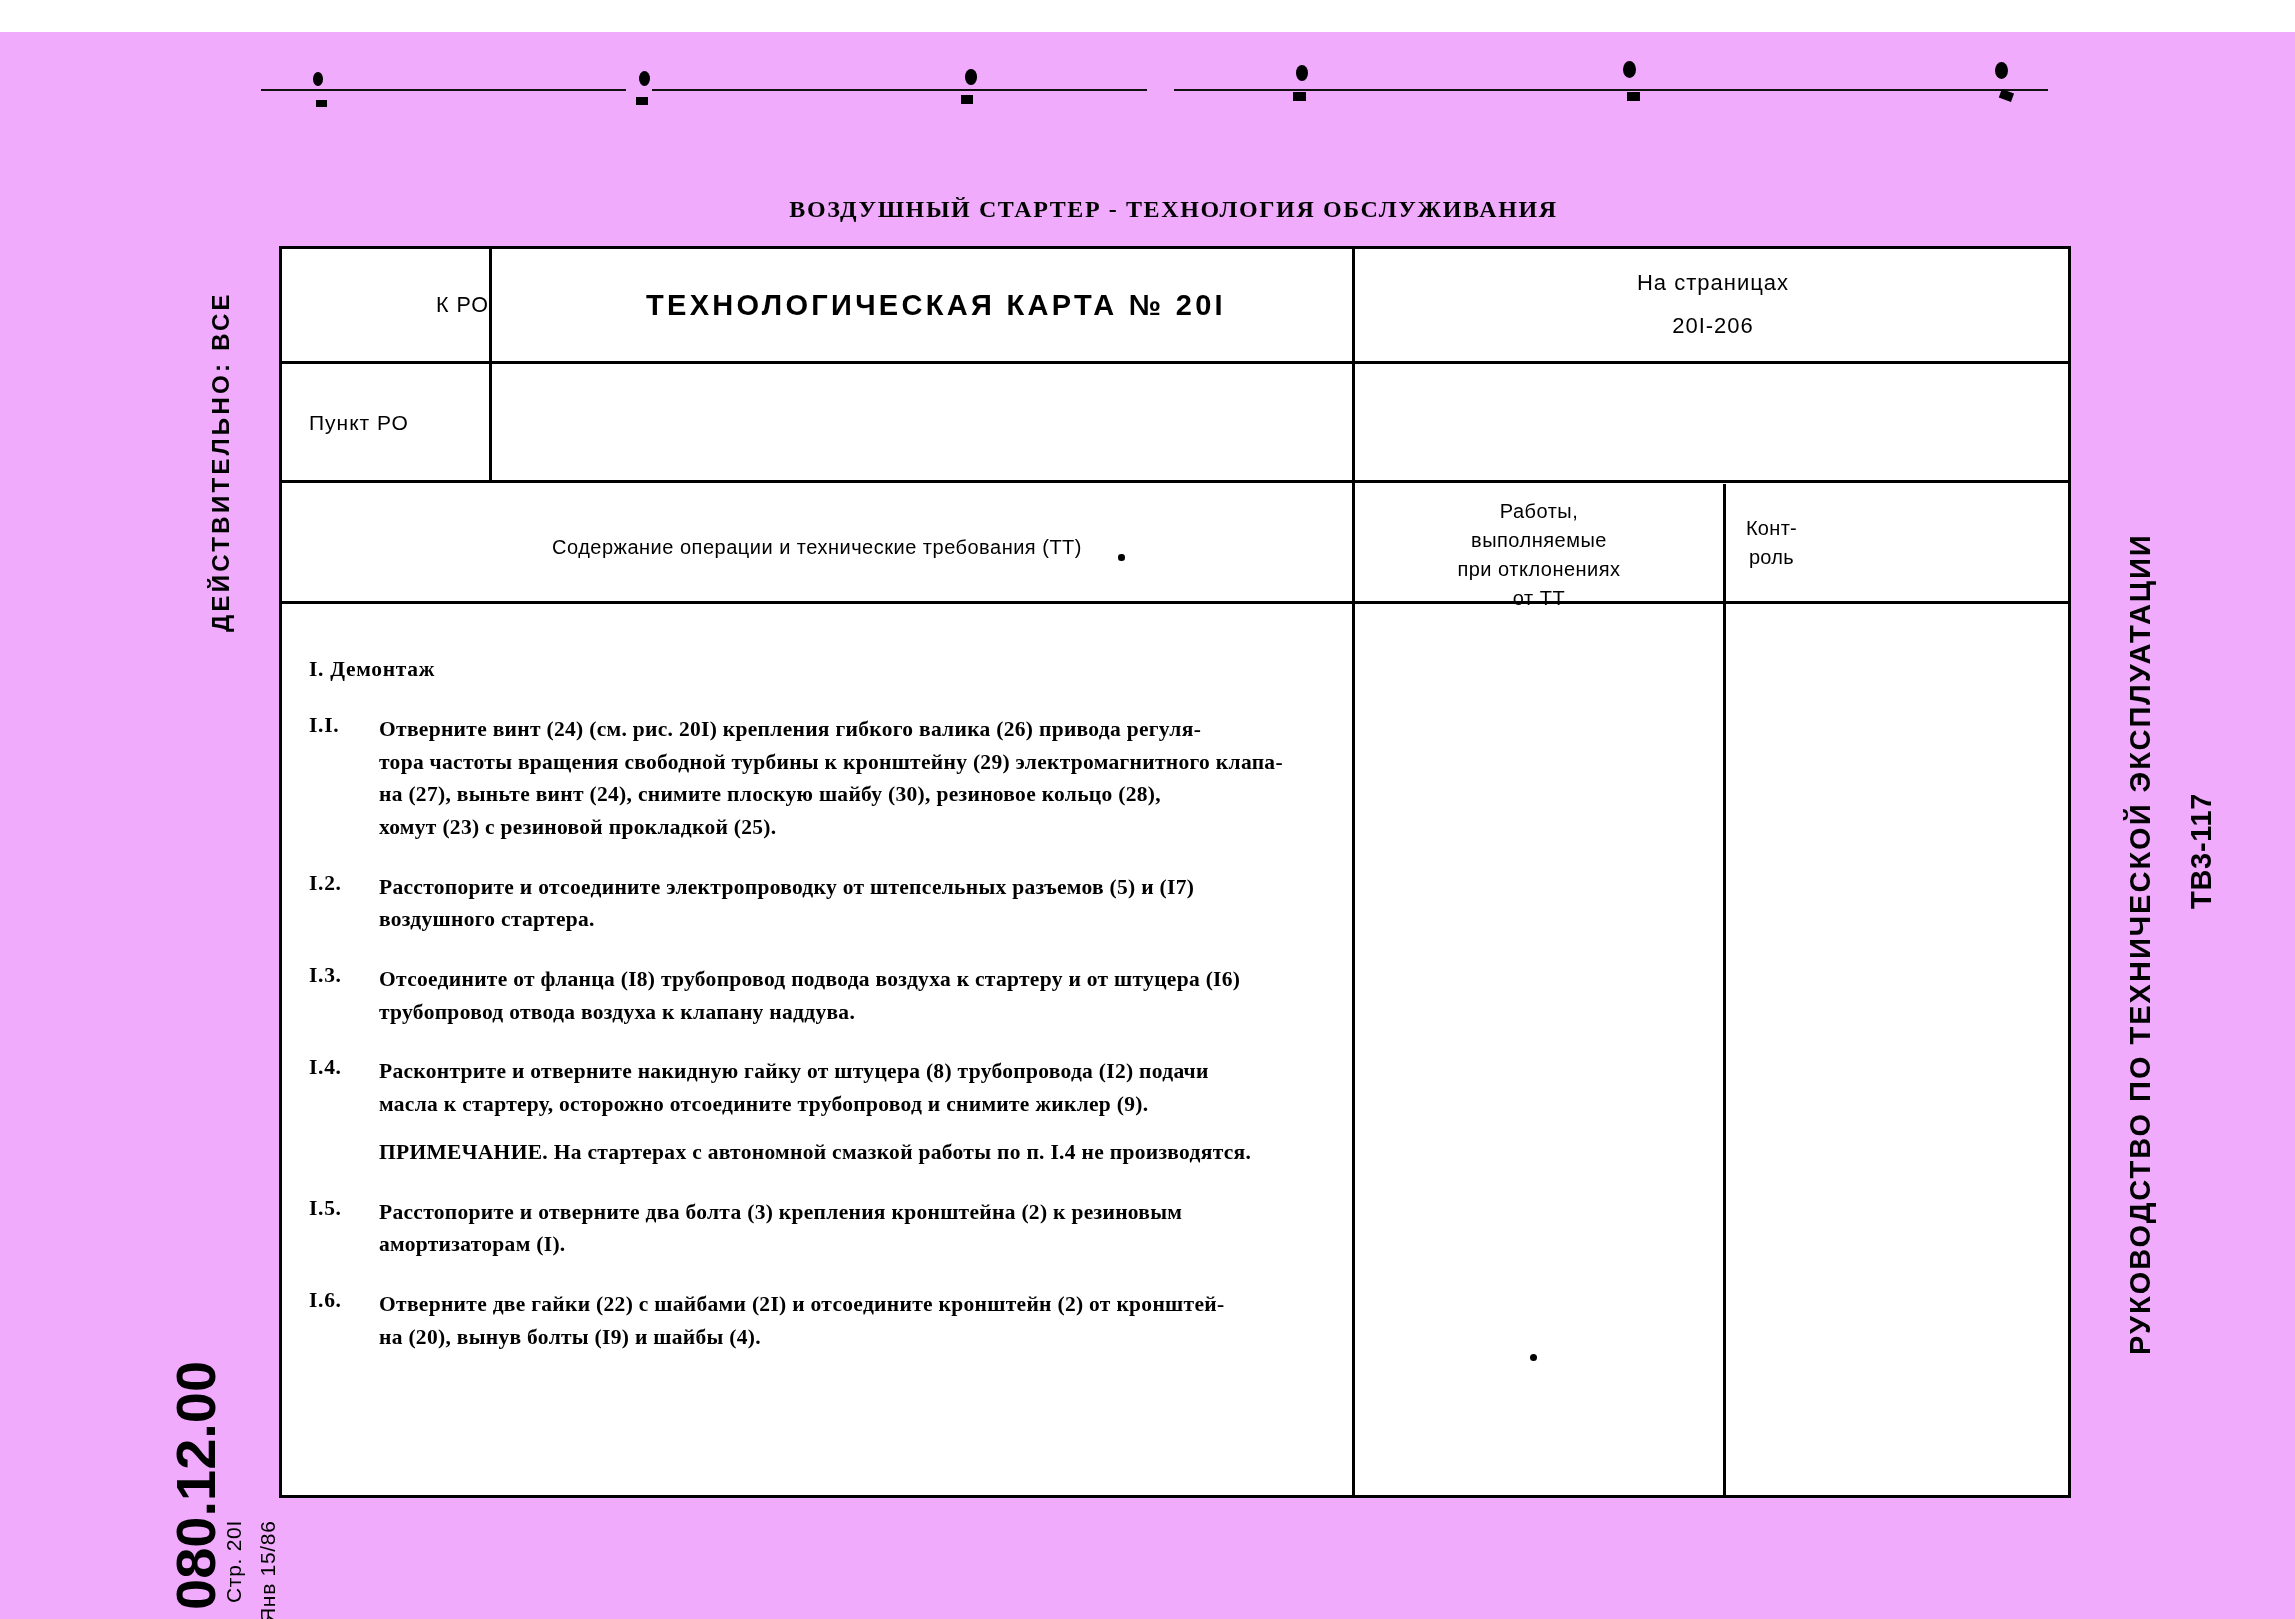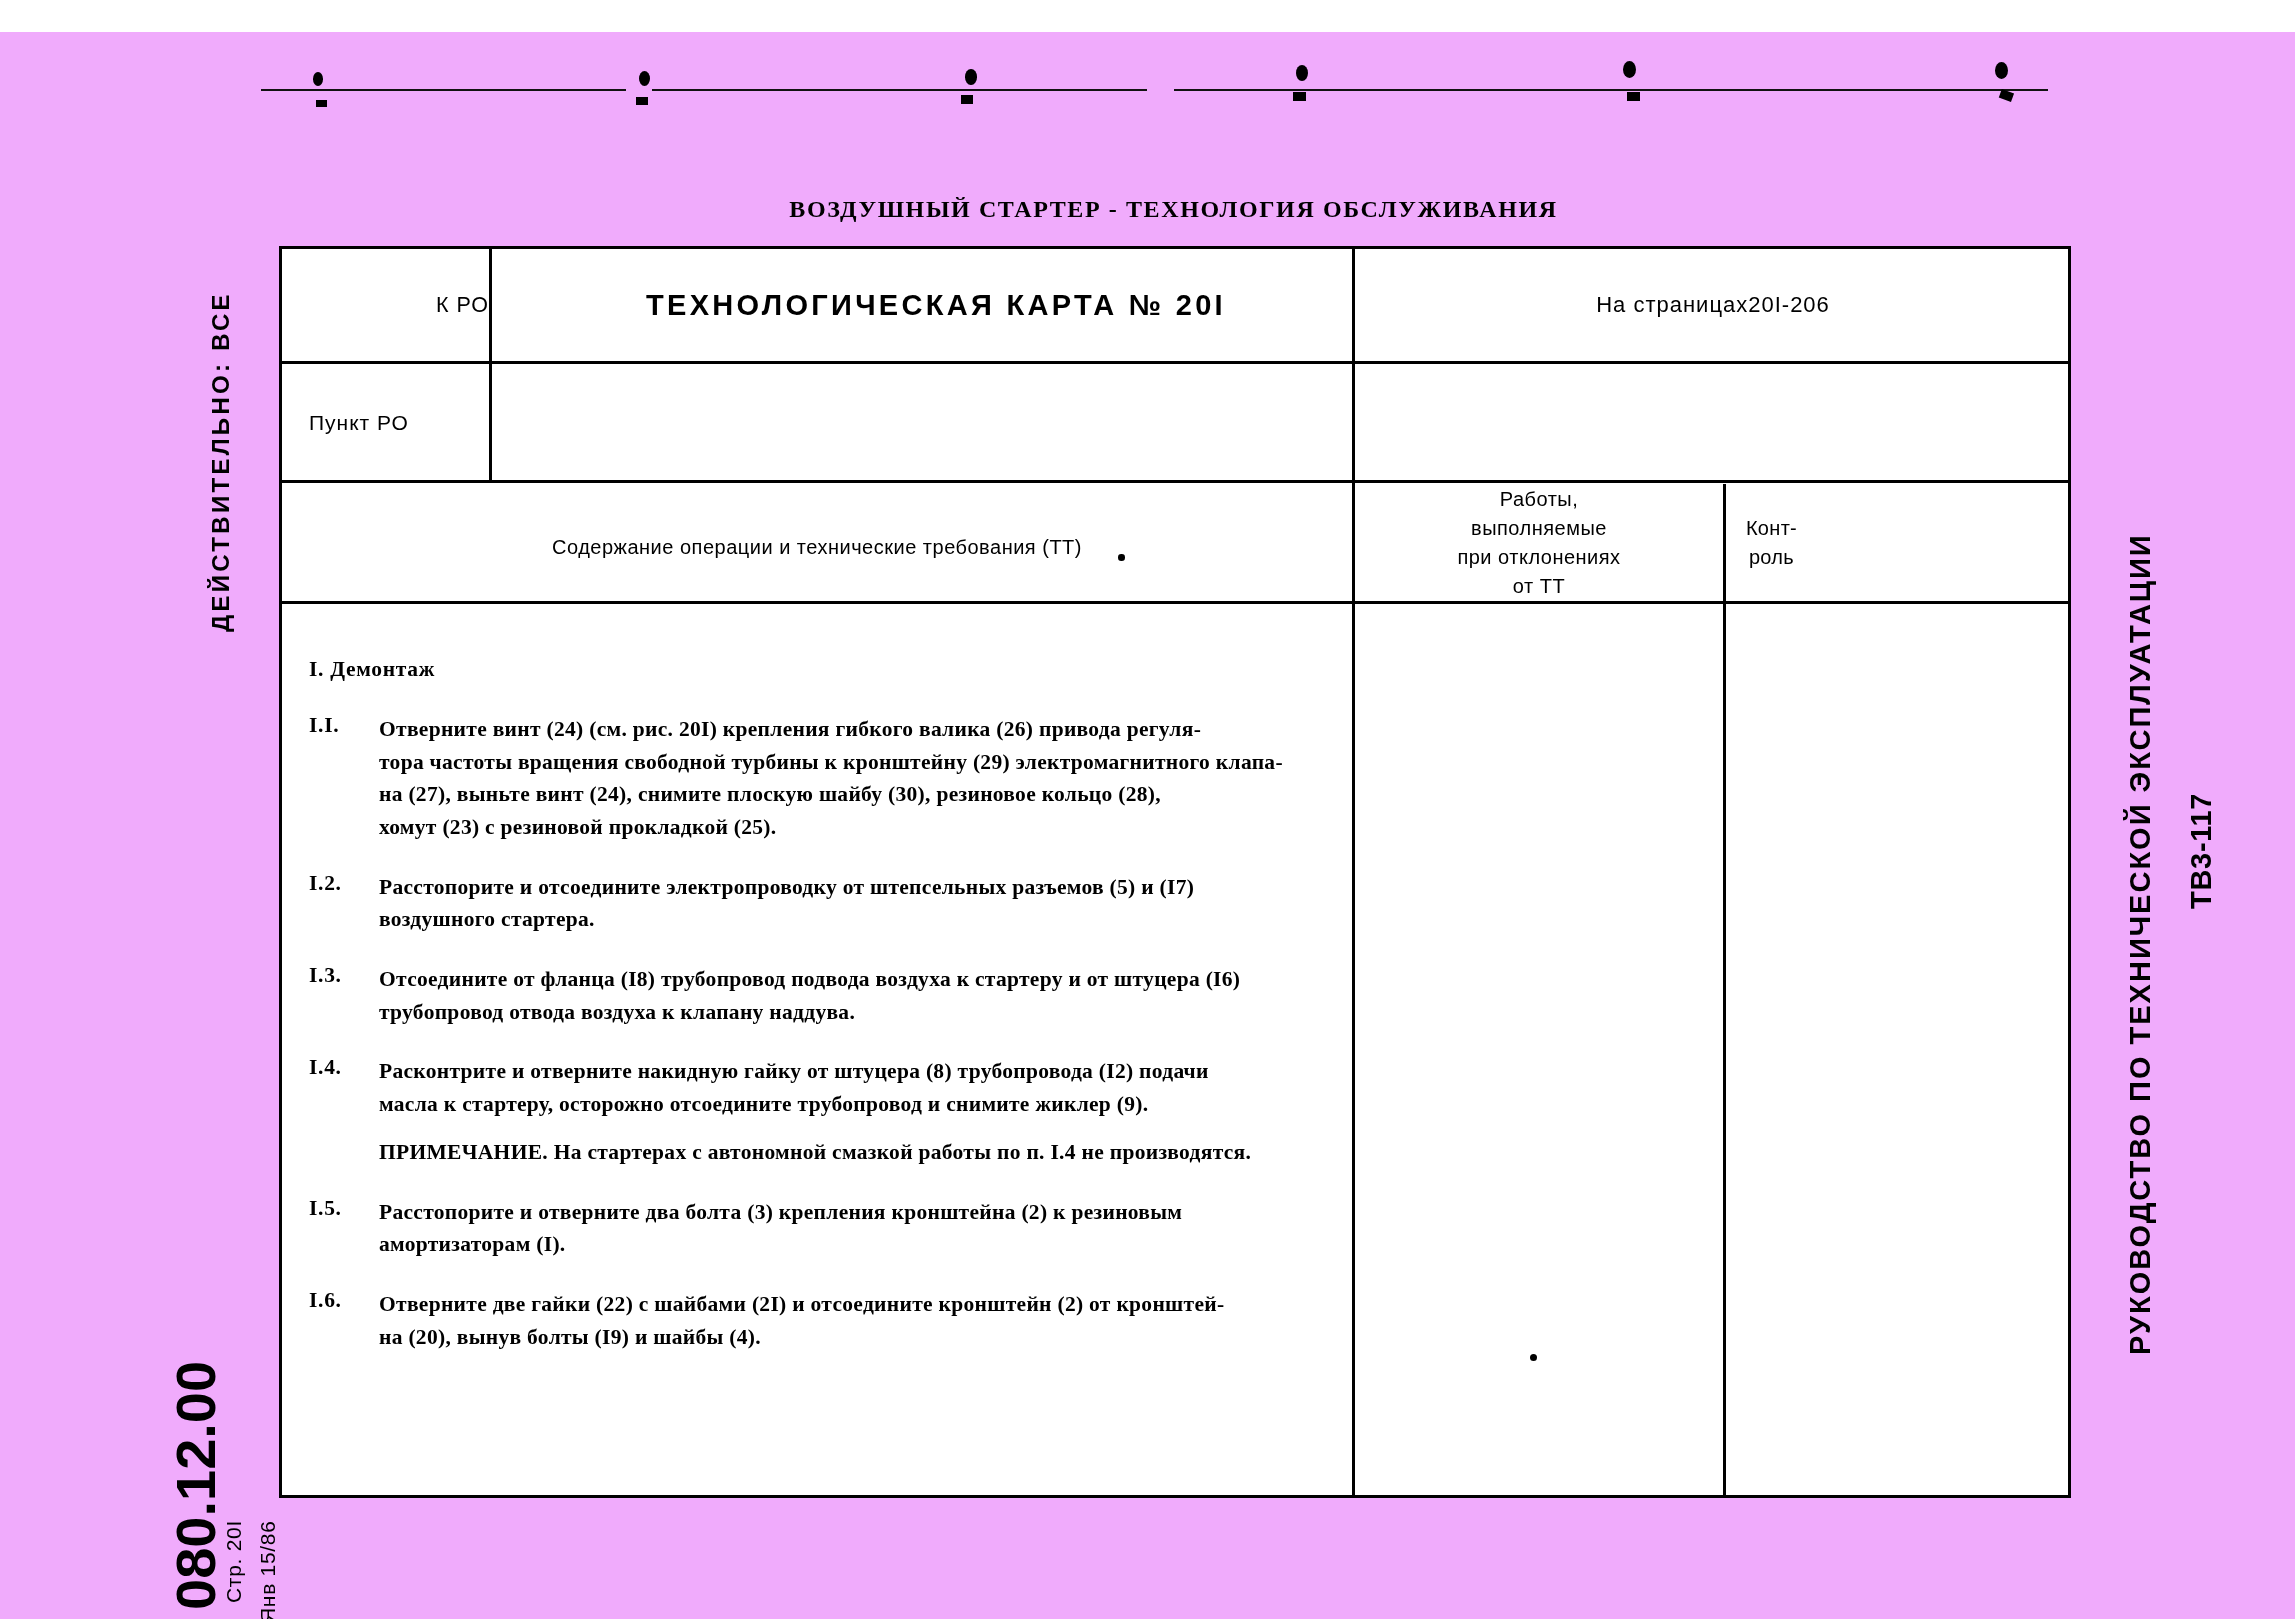--- a/index.html
+++ b/index.html
@@ -157,21 +157,21 @@
     left: 210px; top: 0; width: 861px; height: 112px;
     align-items: center; justify-content: center;
     font-family: "Liberation Sans", sans-serif;
     font-weight: bold;
     font-size: 29px;
     letter-spacing: 3.3px;
     padding-left: 27px;
   }
   #cell-pages {
     left: 1073px; top: 0; width: 716px; height: 112px;
-    flex-direction: row;
+    flex-direction: column;
     align-items: center; justify-content: center;
     font-size: 22px;
     line-height: 1.95;
     letter-spacing: 1px;
   }
 
   
   #cell-punkt {
     left: 0; top: 115px; width: 207px; height: 117px;
     align-items: center;
@@ -199,21 +199,21 @@
   }
 
   
   #cell-op-head {
     left: 0; top: 235px; width: 1070px; height: 126px;
     align-items: center; justify-content: center;
     font-size: 20px;
     letter-spacing: 0.5px;
   }
   #cell-dev-head {
-    left: 1073px; top: 235px; width: 368px; height: 117px;
+    left: 1073px; top: 247px; width: 368px; height: 117px;
     flex-direction: column;
     align-items: center; justify-content: center;
     font-size: 20px;
     line-height: 1.45;
     letter-spacing: 0.5px;
     text-align: center;
   }
   #cell-ctrl-head {
     left: 1444px; top: 235px; width: 91px; height: 117px;
     flex-direction: column;

